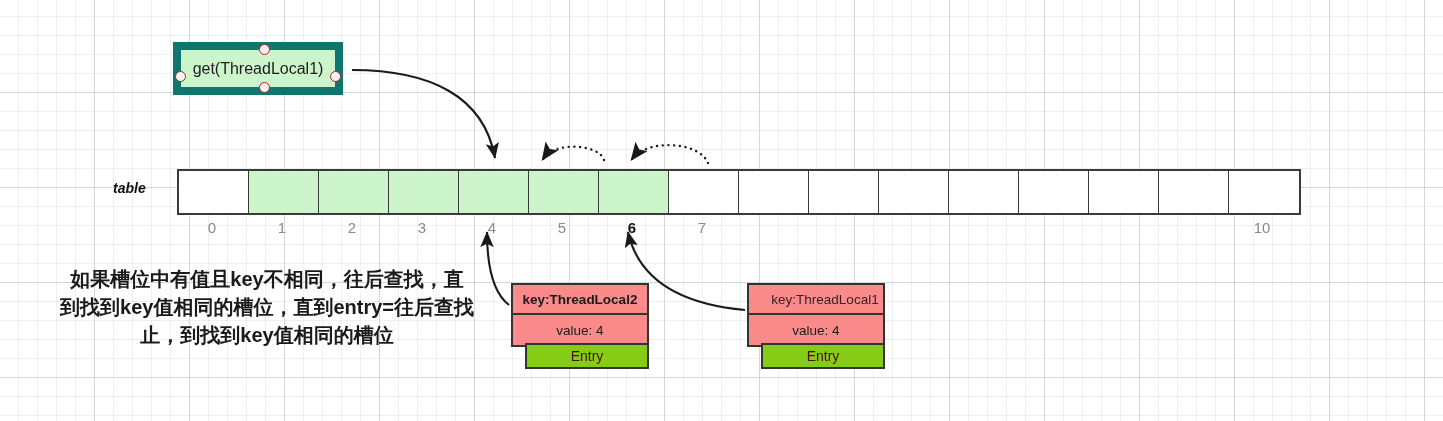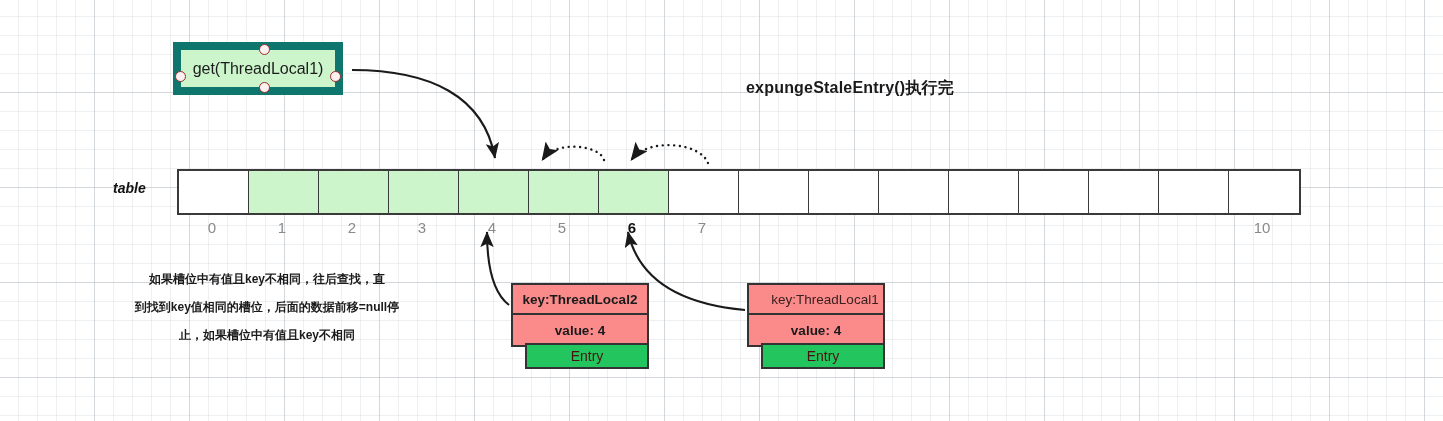--- a/index.html
+++ b/index.html
@@ -65,40 +65,40 @@
   #indices{position:absolute;left:177px;top:219px;height:20px;display:flex;}
   .idx{
     width:70px;text-align:center;font-size:15px;color:#8a8a8a;
   }
   .idx.bold{color:#111;font-weight:bold;}
   .idx.blank{color:transparent;}
 
   
   #note{
     position:absolute;left:47px;top:265px;width:440px;
-    text-align:center;font-weight:bold;font-size:12px;color:#1a1a1a;
+    text-align:center;font-weight:bold;font-size:20px;color:#1a1a1a;
     line-height:28px;
   }
 
   
   .entry-card{position:absolute;}
   .entry-kv{
     border:2px solid #333;box-sizing:border-box;
     background:#fb8b8b;width:138px;
   }
   .entry-row{
     height:30px;display:flex;align-items:center;justify-content:center;
     font-size:13.5px;color:#1a1a1a;box-sizing:border-box;
   }
   .entry-row.key{border-bottom:2px solid #333;font-weight:bold;}
   .entry-row.key.light{font-weight:normal;color:#3a2020;padding-left:18px;}
-  .entry-row.val{font-weight:bold;}
+  .entry-row.val{font-weight:normal;}
   .entry-foot{
     position:absolute;width:124px;height:26px;left:14px;top:60px;
-    background:#22c55e;border:2px solid #333;box-sizing:border-box;
+    background:#84cc16;border:2px solid #333;box-sizing:border-box;
     display:flex;align-items:center;justify-content:center;
     font-size:14px;color:#4a1010;
   }
   #entry-a{left:511px;top:283px;}
   #entry-b{left:747px;top:283px;}
 </style>
 </head>
 <body>
 
 <div id="grid-bg"></div>
@@ -126,21 +126,20 @@
 
 <div id="get-box">
   <span>get(ThreadLocal1)</span>
   <span class="port" style="left:78px;top:-6px;"></span>
   <span class="port" style="left:78px;bottom:-6px;"></span>
   <span class="port" style="left:-6px;top:21px;"></span>
   <span class="port" style="right:-6px;top:21px;"></span>
 </div>
 
 <div id="headline">
-  <div>expungeStaleEntry()执行完</div>
 </div>
 
 <div id="table-label">table</div>
 <div id="slots">
     <div class="slot"></div>
     <div class="slot green"></div>
     <div class="slot green"></div>
     <div class="slot green"></div>
     <div class="slot green"></div>
     <div class="slot green"></div>
@@ -169,22 +168,22 @@
     <div class="idx blank"></div>
     <div class="idx blank"></div>
     <div class="idx blank"></div>
     <div class="idx blank"></div>
     <div class="idx blank"></div>
     <div class="idx">10</div>
   </div>
 
 <div id="note">
   <div>如果槽位中有值且key不相同，往后查找，直</div>
-  <div>到找到key值相同的槽位，后面的数据前移=null停</div>
-  <div>止，如果槽位中有值且key不相同</div>
+  <div>到找到key值相同的槽位，直到entry=往后查找</div>
+  <div>止，到找到key值相同的槽位</div>
 </div>
 
 <div class="entry-card" id="entry-a">
   <div class="entry-kv">
     <div class="entry-row key">key:ThreadLocal2</div>
     <div class="entry-row val">value: 4</div>
   </div>
   <div class="entry-foot">Entry</div>
 </div>
 

